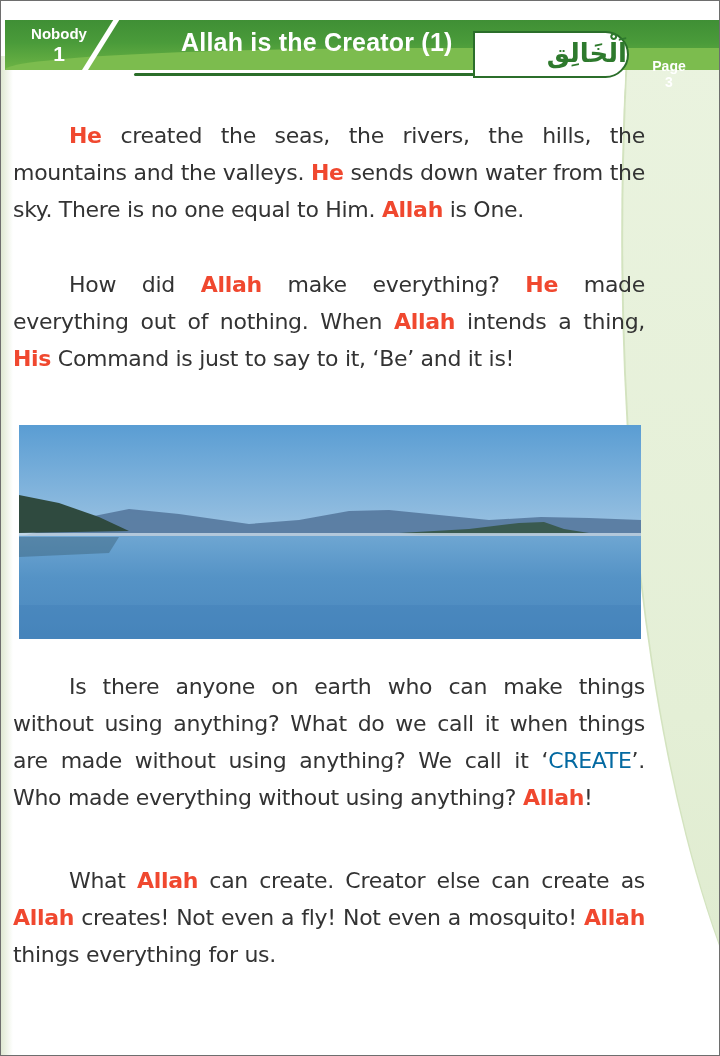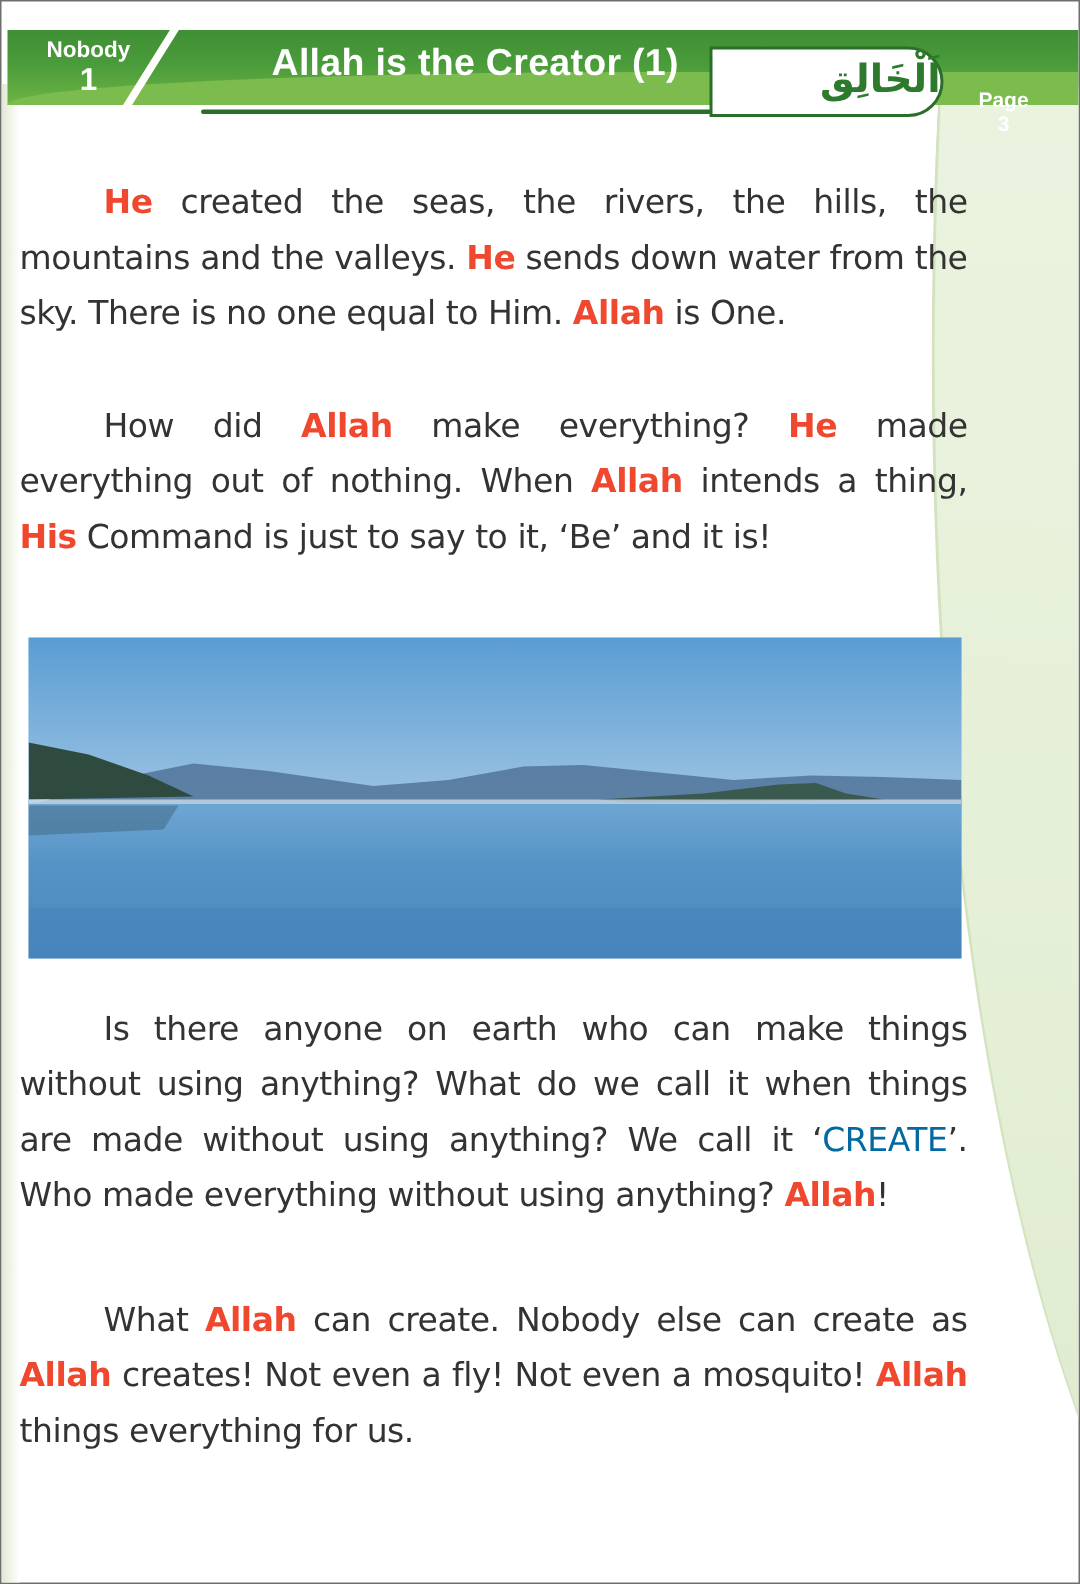--- a/index.html
+++ b/index.html
@@ -148,15 +148,15 @@
       <path d="M0,112 L100,112 L90,128 L0,132 Z" fill="#3d6580" opacity="0.5"></path>
       <rect x="0" y="180" width="622" height="34" fill="#3f7fb6" opacity="0.35"></rect>
     </svg>
   </div>
 
   <p class="para" style="top:667px;margin:0;">
     <span class="indent"></span><span>Is there anyone on earth who can make things without using anything? What do we call it when things are made without using anything? We call it ‘</span><span class="hl-create">CREATE</span><span>’. Who made everything without using anything? </span><span class="hl">Allah</span><span>!</span>
   </p>
 
   <p class="para" style="top:861px;margin:0;">
-    <span class="indent"></span><span>What </span><span class="hl">Allah</span><span> can create. Nobody else can create as </span><span class="hl">Allah</span><span> creates! Not even a fly! Not even a mosquito! </span><span class="hl">Allah</span><span> things everything for us.</span>
+    <span class="indent"></span><span>What </span><span class="hl">Allah</span><span> can create. Creator else can create as </span><span class="hl">Allah</span><span> creates! Not even a fly! Not even a mosquito! </span><span class="hl">Allah</span><span> things everything for us.</span>
   </p>
 </div>
 
 </body></html>

